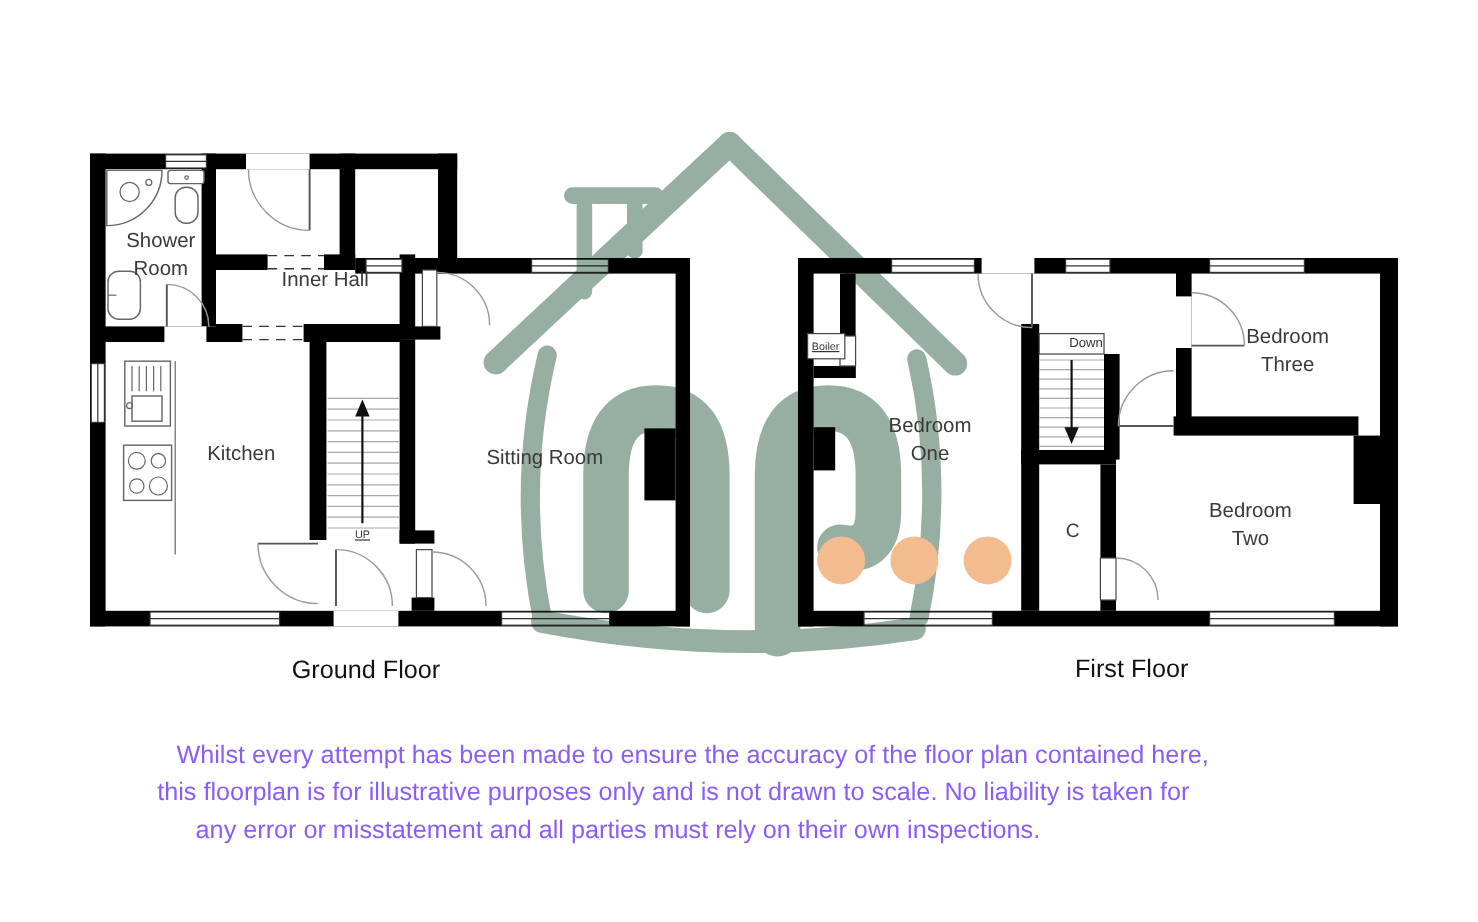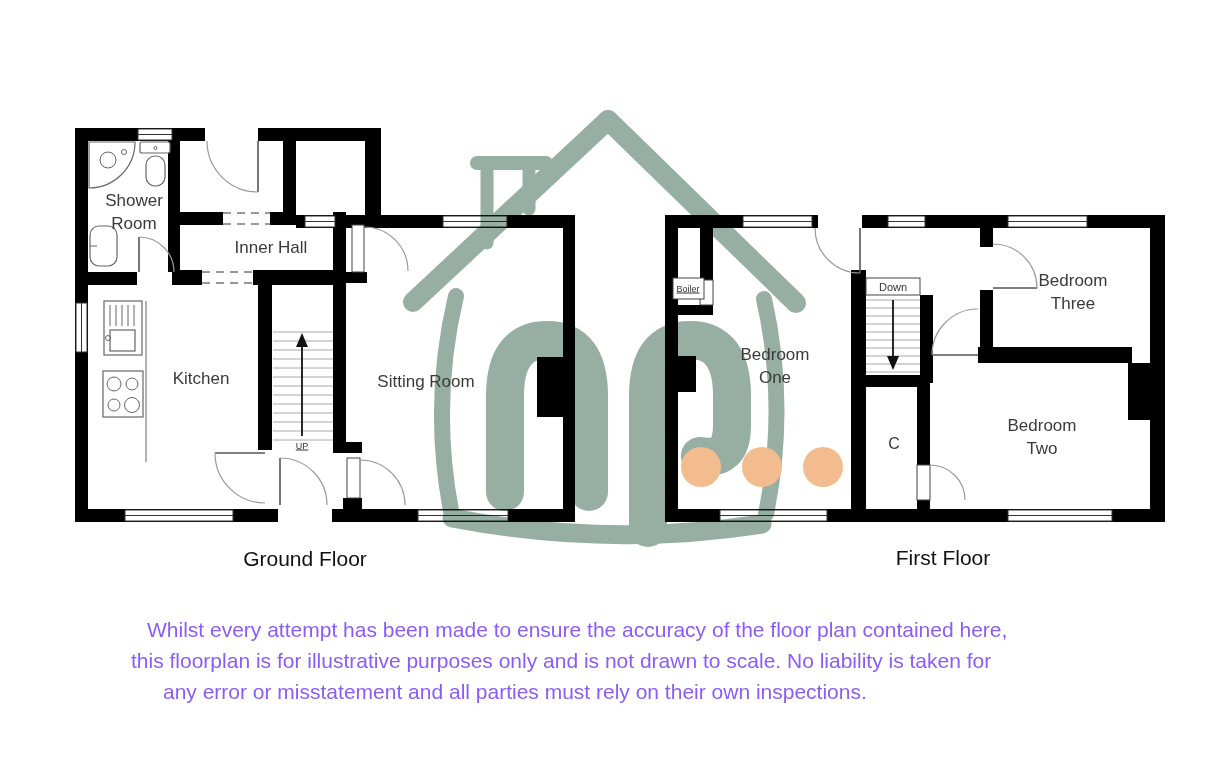--- a/index.html
+++ b/index.html
@@ -3,21 +3,21 @@
 <meta charset="utf-8">
 <style>
   html,body{margin:0;padding:0;background:#ffffff;}
   .stage{position:relative;width:1232px;height:768px;overflow:hidden;background:#fff;
          font-family:"Liberation Sans", sans-serif;}
   .stage svg{position:absolute;left:0;top:0;}
   .watermark{mix-blend-mode:multiply;opacity:.87;}
   .lbl{position:absolute;transform:translate(-50%,-50%);white-space:pre-line;text-align:center;
        color:#3a3a3a;font-size:17px;line-height:23px;}
   .lbl.small{font-size:9px;line-height:11px;color:#333;text-decoration:underline;}
-  .lbl.mid{font-size:11px;line-height:13px;color:#333;}
+  .lbl.mid{font-size:11px;line-height:13px;color:#333;padding-left:24px;}
   .lbl.single{font-size:16px;}
   .floor-title{position:absolute;transform:translate(-50%,-50%);font-weight:normal;font-size:21px;color:#111;}
   .disc{position:absolute;white-space:nowrap;font-size:21px;color:#8b5cf6;}
   .wall{fill:#000;}
   .win rect{fill:#fff;stroke:#333;stroke-width:1;}
   .win line{stroke:#333;stroke-width:1;}
   .gap{fill:#fff;}
   .dash rect{fill:#fff;}
   .dash line{stroke:#333;stroke-width:1.2;stroke-dasharray:8 6;}
   .arc{fill:none;stroke:#9a9a9a;stroke-width:1.2;}
@@ -223,23 +223,23 @@
     </g>
     <g fill="#f2b27e">
       <circle cx="701" cy="467" r="20"></circle>
       <circle cx="762" cy="467" r="20"></circle>
       <circle cx="823" cy="467" r="20"></circle>
     </g>
   </svg>
 
   <div class="lbl" style="left:134px;top:212px">Shower
 Room</div>
-  <div class="lbl" style="left:271px;top:247px">Inner Hall</div>
+  <div class="lbl" style="left:271px;top:233px">Inner Hall</div>
   <div class="lbl" style="left:201px;top:378px">Kitchen</div>
-  <div class="lbl" style="left:426px;top:381px">Sitting Room</div>
+  <div class="lbl" style="left:454px;top:381px">Sitting Room</div>
   <div class="lbl small" style="left:302px;top:446px">UP</div>
 
   <div class="lbl" style="left:775px;top:366px">Bedroom
 One</div>
   <div class="lbl small" style="left:688px;top:289px">Boiler</div>
   <div class="lbl mid" style="left:893px;top:287px">Down</div>
   <div class="lbl single" style="left:894px;top:443px">C</div>
   <div class="lbl" style="left:1073px;top:292px">Bedroom
 Three</div>
   <div class="lbl" style="left:1042px;top:437px">Bedroom

